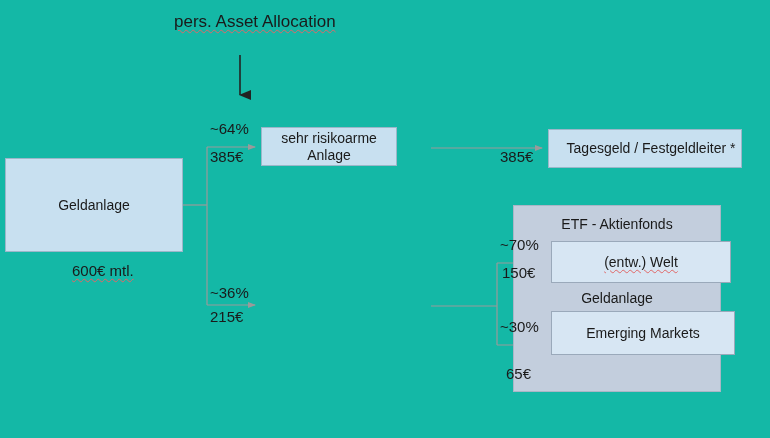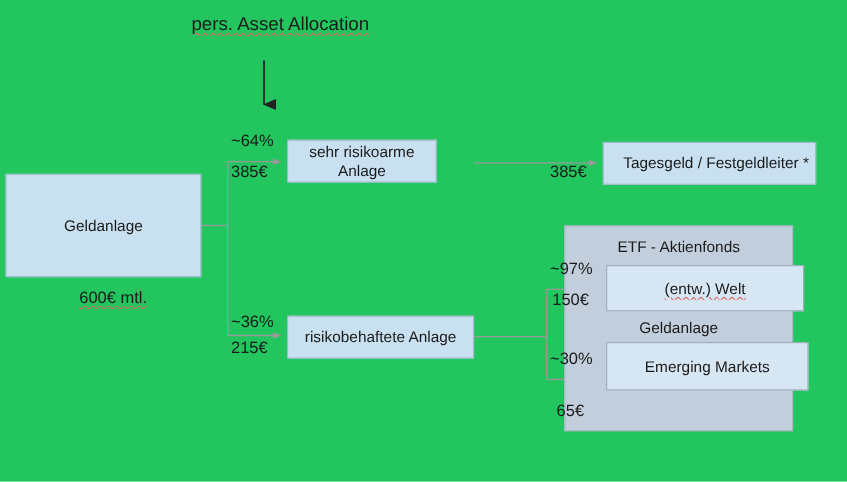--- a/index.html
+++ b/index.html
@@ -4,21 +4,21 @@
 <style>
   html, body {
     margin: 0;
     padding: 0;
     background: #ffffff;
   }
   #canvas {
     position: relative;
     width: 770px;
     height: 438px;
-    background: #22c55e;
+    background: #14b8a6;
     font-family: "Liberation Sans", sans-serif;
     overflow: hidden;
   }
   .box {
     position: absolute;
     box-sizing: border-box;
     background: #c8e0f0;
     border: 1px solid #9bb7c9;
     display: flex;
     align-items: center;
@@ -181,41 +181,38 @@
   </div>
 
   <div class="box box-low-risk">
     <span>sehr risikoarme Anlage</span>
   </div>
 
   <div class="box box-tagesgeld">
     <span>Tagesgeld / Festgeldleiter *</span>
   </div>
 
-  <div class="box box-risky">
-    <span>risikobehaftete Anlage</span>
-  </div>
 
   <div class="box box-welt">
     <span class="spell">(entw.) Welt</span>
   </div>
 
   <div class="box box-em">
     <span>Emerging Markets</span>
   </div>
 
   <div class="label" style="left:210px; top:120px;">~64%</div>
   <div class="label" style="left:210px; top:148px;">385€</div>
 
   <div class="label" style="left:210px; top:284px;">~36%</div>
   <div class="label" style="left:210px; top:308px;">215€</div>
 
   <div class="label" style="left:500px; top:148px;">385€</div>
 
-  <div class="label" style="left:500px; top:236px;">~97%</div>
+  <div class="label" style="left:500px; top:236px;">~70%</div>
   <div class="label" style="left:502px; top:264px;">150€</div>
 
   <div class="label" style="left:500px; top:318px;">~30%</div>
   <div class="label" style="left:506px; top:346px;margin-top:19px;">65€</div>
 
   <div class="label" style="left:72px; top:262px;">
     <span class="spell">600€ mtl.</span>
   </div>
 
 </div>

